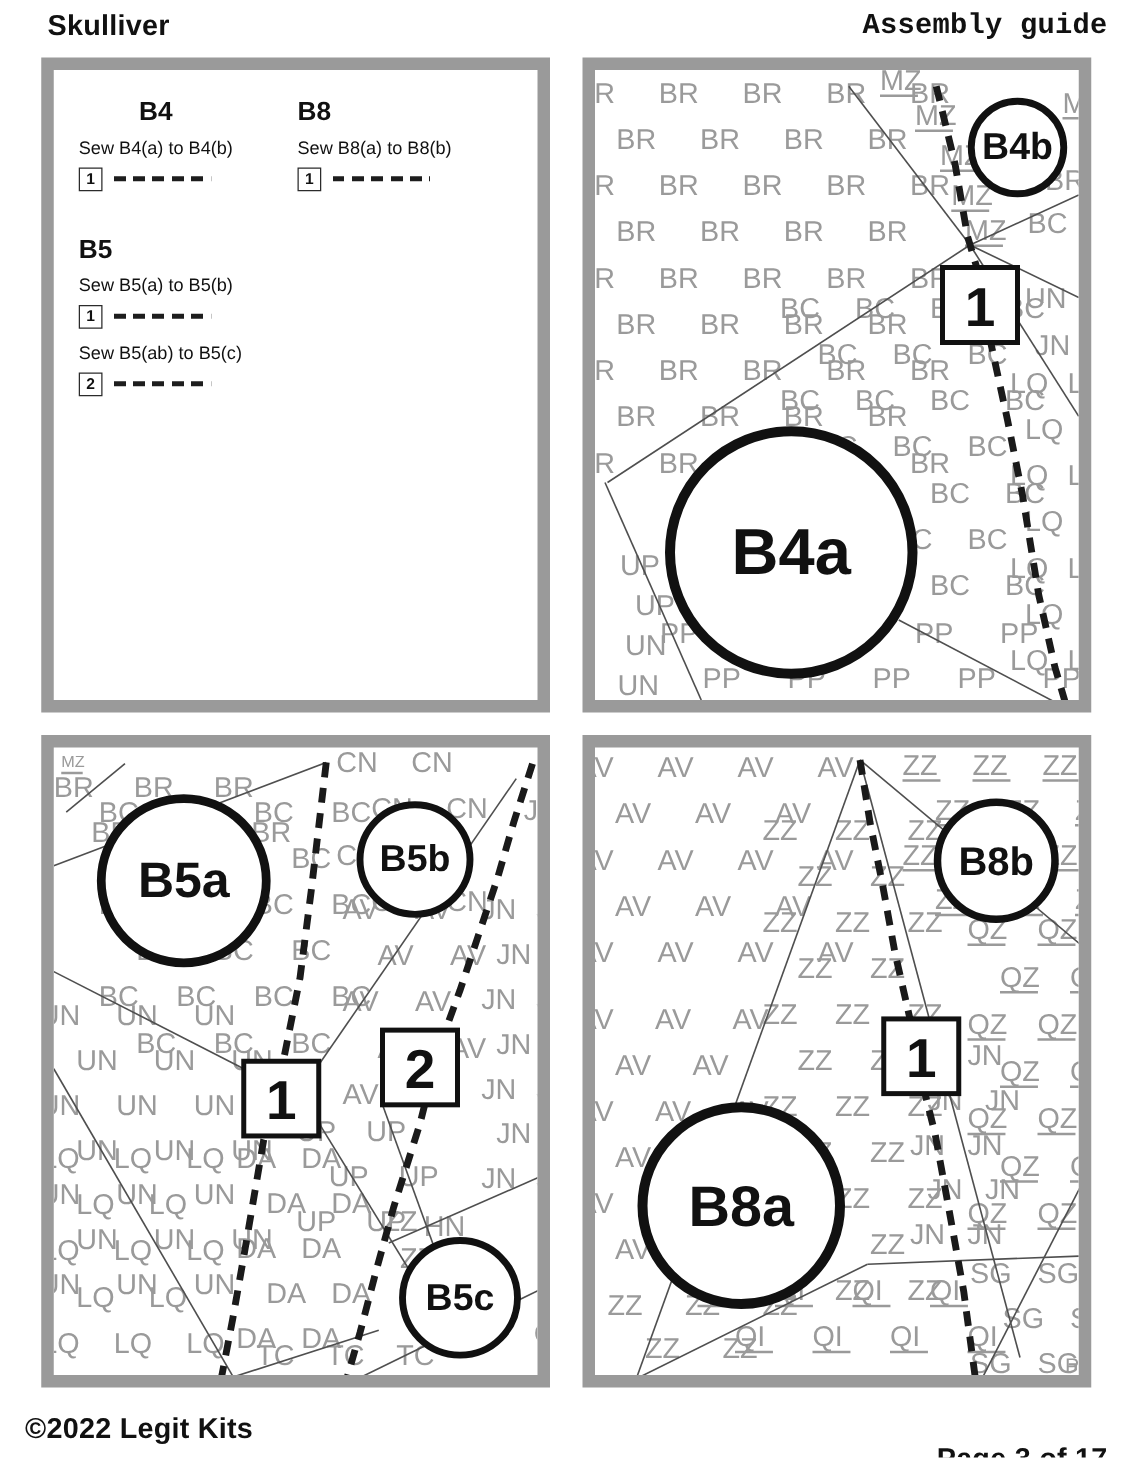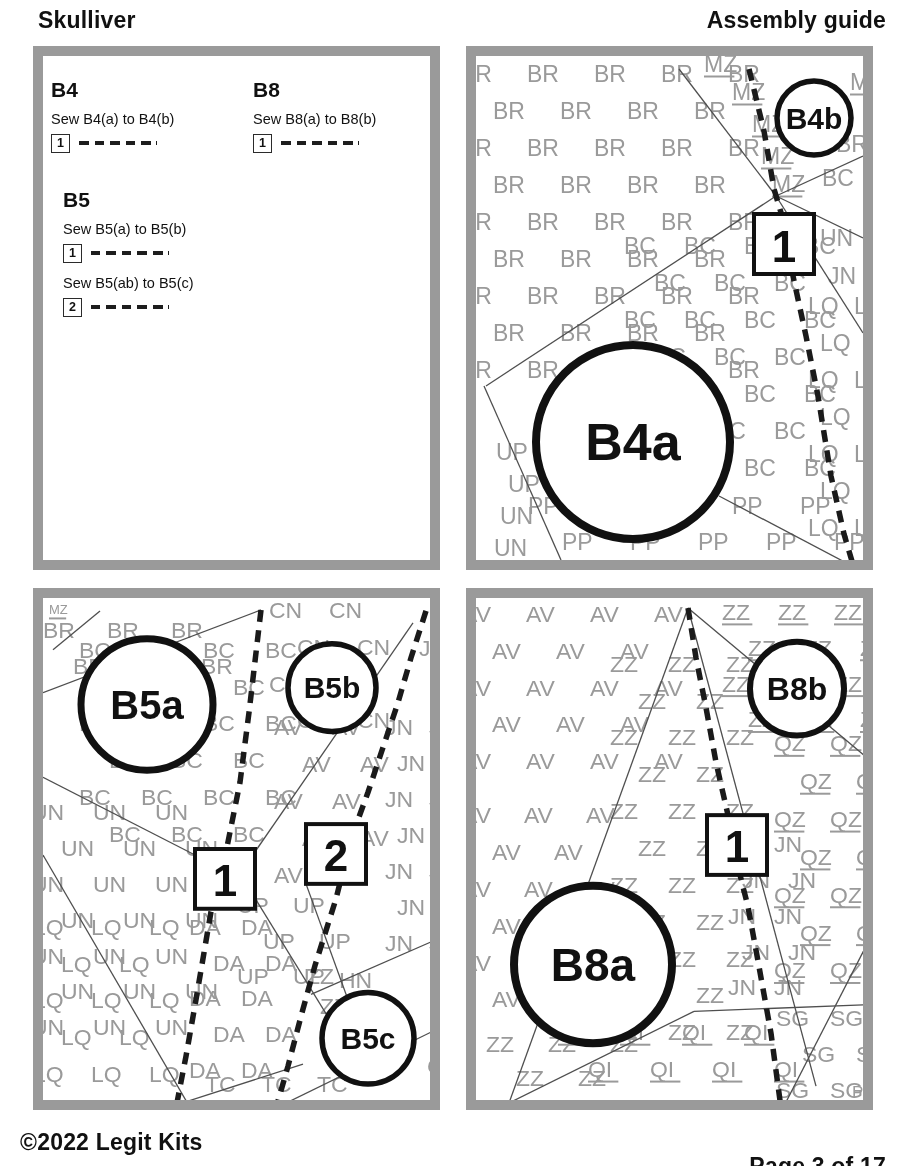--- a/index.html
+++ b/index.html
@@ -3,21 +3,21 @@
 <meta charset="utf-8">
 <style>
   html,body{margin:0;padding:0;}
   body{
     width:906px;height:1166px;position:relative;background:#ffffff;
     font-family:"Liberation Sans","DejaVu Sans",sans-serif;color:#111;
     overflow:hidden;
   }
   .hdr-txt{position:absolute;font-size:23px;font-weight:bold;letter-spacing:.2px;}
   #header-left{left:38px;top:7px;}
-  #header-right{right:20px;top:7px;}
+  #header-right{right:20px;top:7px;font-family:Liberation Mono, monospace;}
   #footer-left{left:20px;top:1129px;}
   #footer-right{right:20px;top:1129px;margin-top:24px;}
   .panel{
     position:absolute;box-sizing:border-box;border:10px solid #9a9a9a;
     background:#fff;overflow:hidden;
   }
   #panel-instructions{left:33px;top:46px;width:407px;height:524px;}
   #panel-b4{left:466px;top:46px;width:407px;height:524px;}
   #panel-b5{left:33px;top:588px;width:407px;height:522px;}
   #panel-b8{left:466px;top:588px;width:407px;height:522px;}
@@ -37,29 +37,29 @@
   }
   .tile-text{font-weight:500;}
 </style>
 </head>
 <body>
 
 <div id="header-left" class="hdr-txt">Skulliver</div>
 <div id="header-right" class="hdr-txt">Assembly guide</div>
 
 <div id="panel-instructions" class="panel">
-    <div class="instr-group" style="left: 8px; top: 22px;">
+    <div class="instr-group" style="left: 20px; top: 22px; text-align: center;">
       <h3 class="instr-title">B4</h3>
       <p class="instr-text">Sew B4(a) to B4(b)</p>
       <div class="step-row">
         <span class="step-box">1</span>
         <span class="step-dash"></span>
       </div>
     </div>
-    <div class="instr-group" style="left: 210px; top: 22px;">
+    <div class="instr-group" style="left: 195px; top: 22px;">
       <h3 class="instr-title">B8</h3>
       <p class="instr-text">Sew B8(a) to B8(b)</p>
       <div class="step-row">
         <span class="step-box">1</span>
         <span class="step-dash"></span>
       </div>
     </div>
     <div class="instr-group" style="left: 20px; top: 132px;">
       <h3 class="instr-title">B5</h3>
       <p class="instr-text">Sew B5(a) to B5(b)</p>

